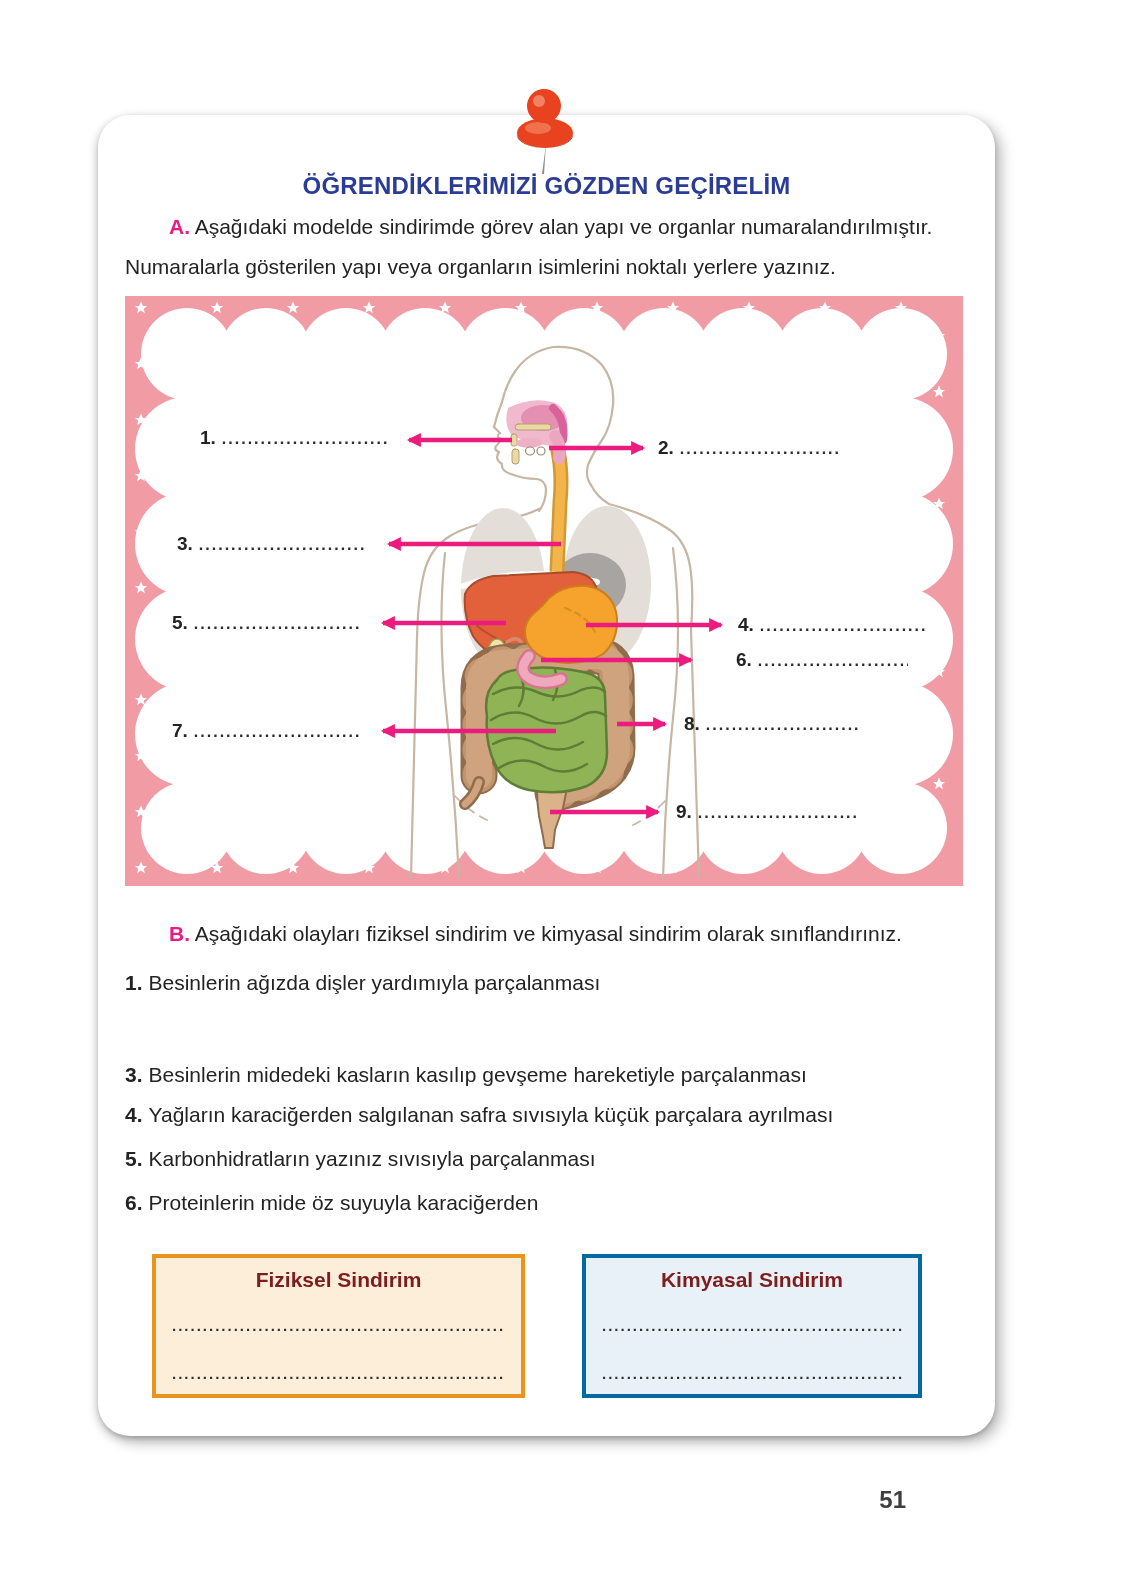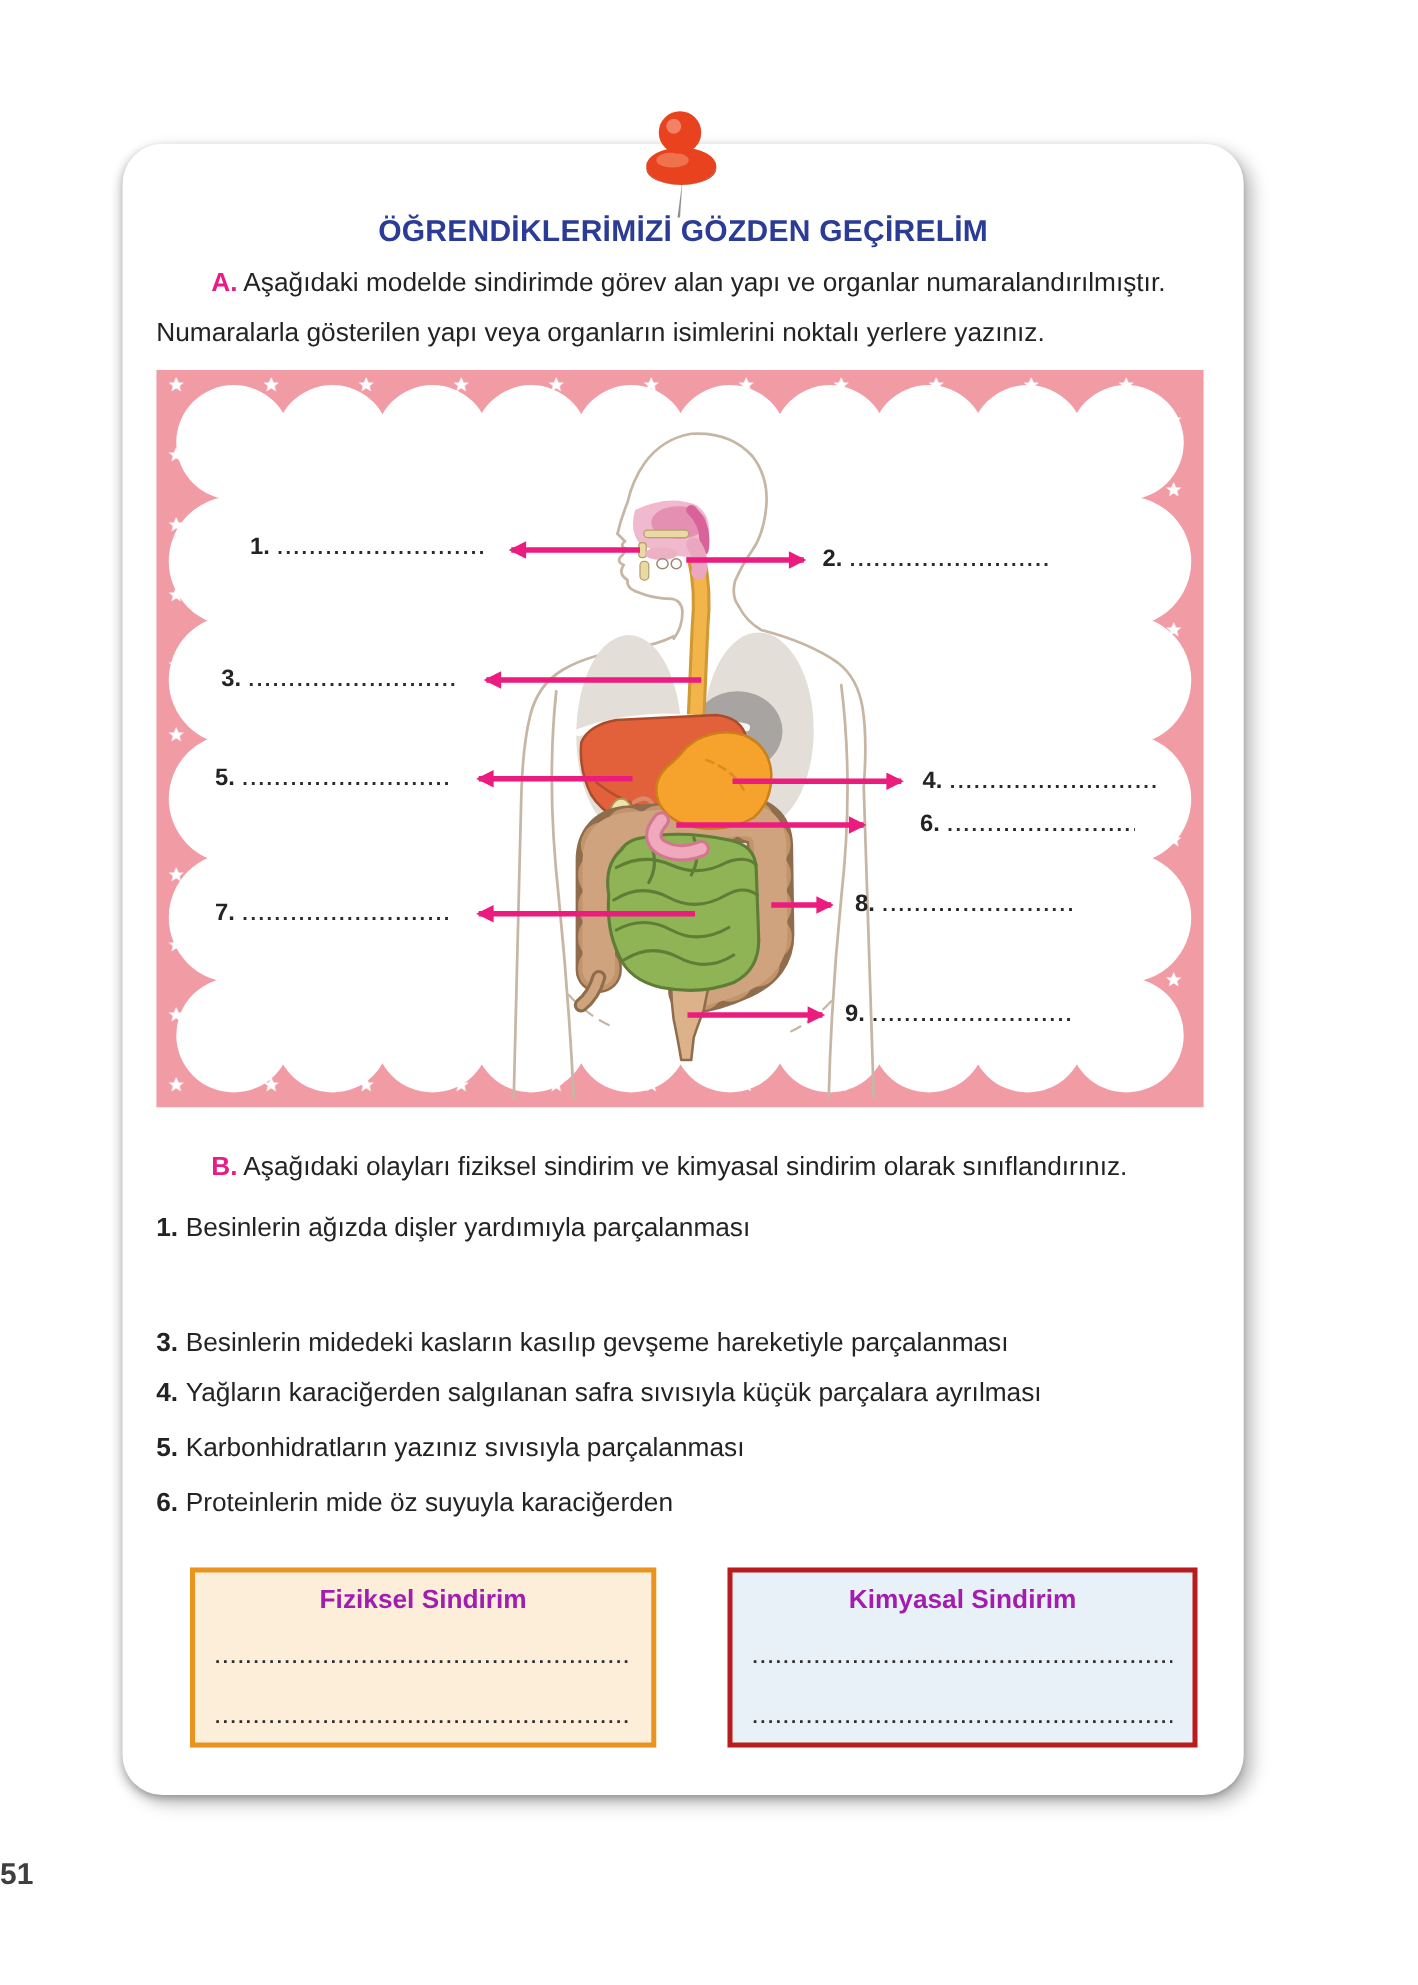--- a/index.html
+++ b/index.html
@@ -32,28 +32,28 @@
   .dlabel .dots { font-weight:bold; font-size:16px; letter-spacing:2px; color:#2a2a2a;
     overflow:hidden; display:inline-block; width:168px; }
 
   
   .b-item { position:absolute; left:27px; right:30px; font-size:21px; line-height:24px; }
   .b-item .b-num { font-weight:bold; margin-right:6px; }
 
   
   .ansbox { position:absolute; top:1139px; height:144px; padding:0 16px; }
   .ansbox.orange { left:54px; width:373px; border:4px solid #e8941f; background:#fdeeda; }
-  .ansbox.blue   { left:484px; width:376px; border:4px solid #b91c1c; background:#e9f1f8; }
-  .ansbox .btitle { margin-top:10px; text-align:center; font-size:21px; font-weight:bold; color:#a21caf; }
+  .ansbox.blue   { left:484px; width:340px; border:4px solid #0369a1; background:#e9f1f8; }
+  .ansbox .btitle { margin-top:10px; text-align:center; font-size:21px; font-weight:bold; color:#7f1d1d; }
   .ansbox .aline { position:absolute; left:16px; right:16px; height:20px; line-height:20px;
     overflow:hidden; white-space:nowrap; font-weight:bold; font-size:15px;
     letter-spacing:2px; color:#2f2f2f; }
   .aline.l1 { top:58px; } .aline.l2 { top:106px; }
 
-  .pagenum { position:absolute; top:1486px; left:0; width:906px; text-align:left;
+  .pagenum { position:absolute; top:1486px; left:0; width:906px; text-align:right;
     font-size:24px; font-weight:bold; color:#3f3f3f; }
 
   .pushpin { position:absolute; left:498px; top:86px; width:96px; height:92px; z-index:10; }
 </style>
 </head>
 <body>
 
 <div class="stage">
 
   <svg class="pushpin" viewBox="0 0 96 92">

